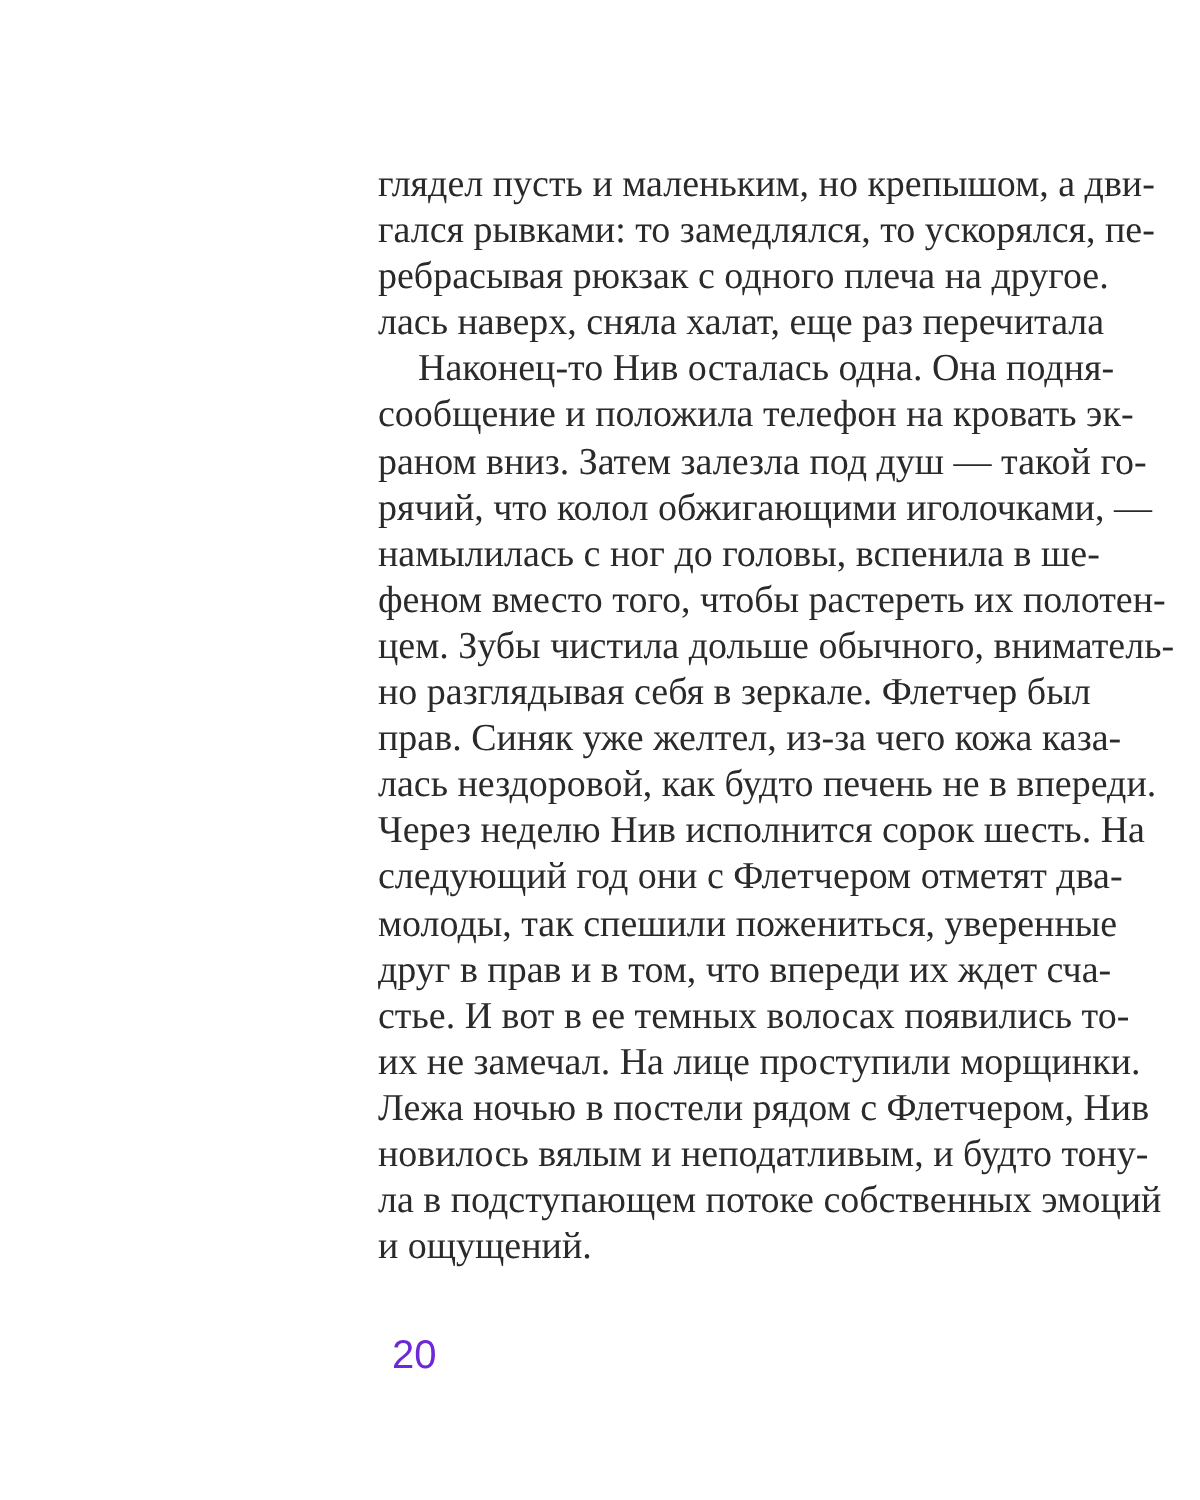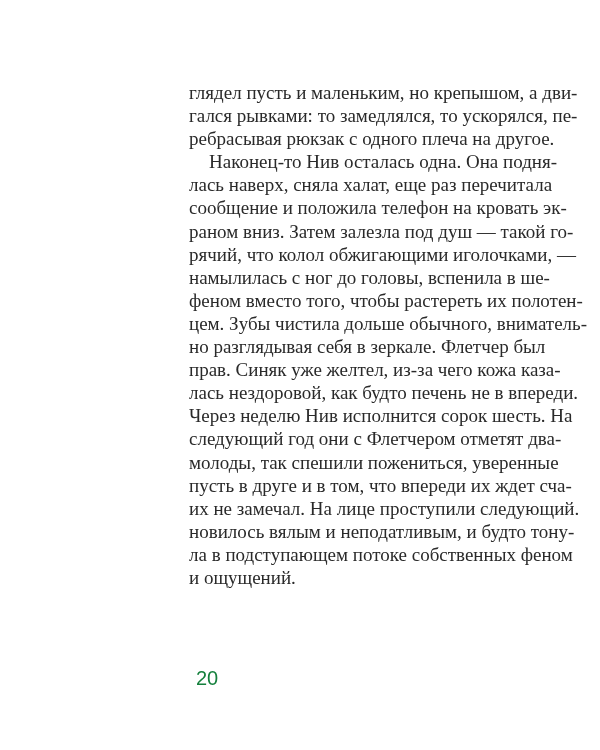--- a/index.html
+++ b/index.html
@@ -42,48 +42,50 @@
     }
     .line.indent {
       padding-left: 20px;
     }
     .page-number {
       position: absolute;
       left: 148px;
       top: 667px;
       font-family: "Liberation Sans", "DejaVu Sans", sans-serif;
       font-size: 20px;
-      color: #15803d;
+      color: #6d28d9;
     }
   </style>
 </head>
 <body>
 
 <div class="page">
   <div class="text-block">
 
     <span class="line">глядел пусть и маленьким, но крепышом, а дви-</span>
     <span class="line">гался рывками: то замедлялся, то ускорялся, пе-</span>
     <span class="line last">ребрасывая рюкзак с одного плеча на другое.</span>
 
+    <span class="line">лась наверх, сняла халат, еще раз перечитала</span>
     <span class="line indent">Наконец-то Нив осталась одна. Она подня-</span>
-    <span class="line">лась наверх, сняла халат, еще раз перечитала</span>
     <span class="line">сообщение и положила телефон на кровать эк-</span>
     <span class="line">раном вниз. Затем залезла под душ — такой го-</span>
     <span class="line">рячий, что колол обжигающими иголочками, —</span>
     <span class="line">намылилась с ног до головы, вспенила в ше-</span>
     <span class="line">феном вместо того, чтобы растереть их полотен-</span>
     <span class="line">цем. Зубы чистила дольше обычного, вниматель-</span>
     <span class="line">но разглядывая себя в зеркале. Флетчер был</span>
     <span class="line">прав. Синяк уже желтел, из-за чего кожа каза-</span>
     <span class="line">лась нездоровой, как будто печень не в впереди.</span>
     <span class="line">Через неделю Нив исполнится сорок шесть. На</span>
     <span class="line">следующий год они с Флетчером отметят два-</span>
     <span class="line">молоды, так спешили пожениться, уверенные</span>
-    <span class="line">пусть в друге и в том, что впереди их ждет сча-</span>
-    <span class="line">их не замечал. На лице проступили следующий.</span>
+    <span class="line">друг в прав и в том, что впереди их ждет сча-</span>
+    <span class="line">стье. И вот в ее темных волосах появились то-</span>
+    <span class="line">их не замечал. На лице проступили морщинки.</span>
+    <span class="line">Лежа ночью в постели рядом с Флетчером, Нив</span>
     <span class="line">новилось вялым и неподатливым, и будто тону-</span>
-    <span class="line">ла в подступающем потоке собственных феном</span>
+    <span class="line">ла в подступающем потоке собственных эмоций</span>
     <span class="line last">и ощущений.</span>
   </div>
 
   <div class="page-number">20</div>
 </div>
 
 </body></html>

